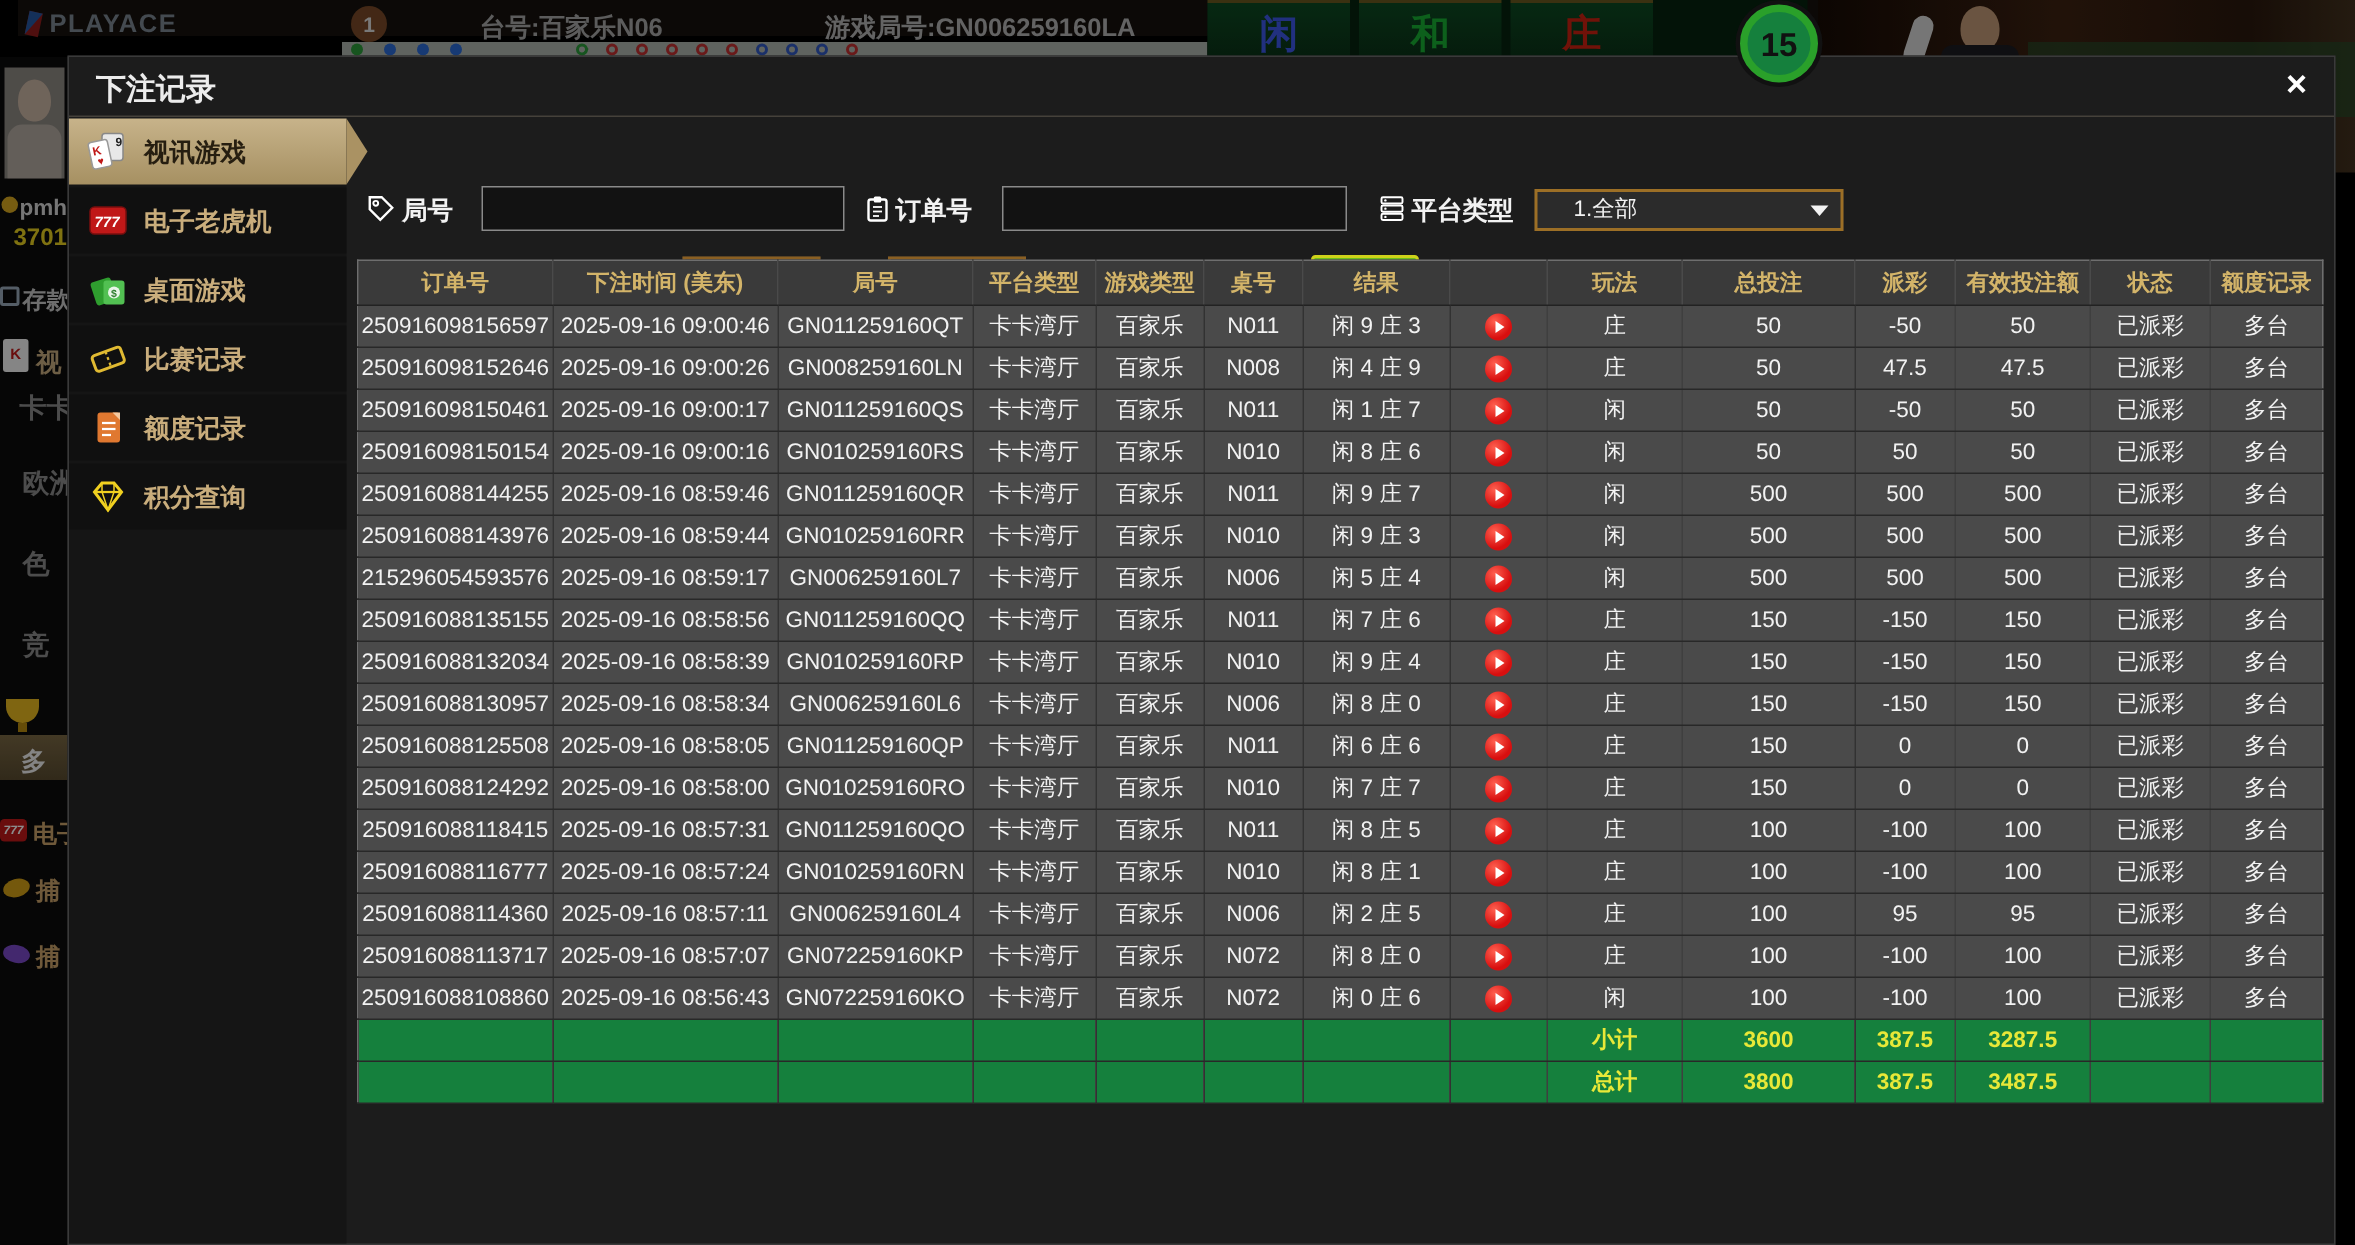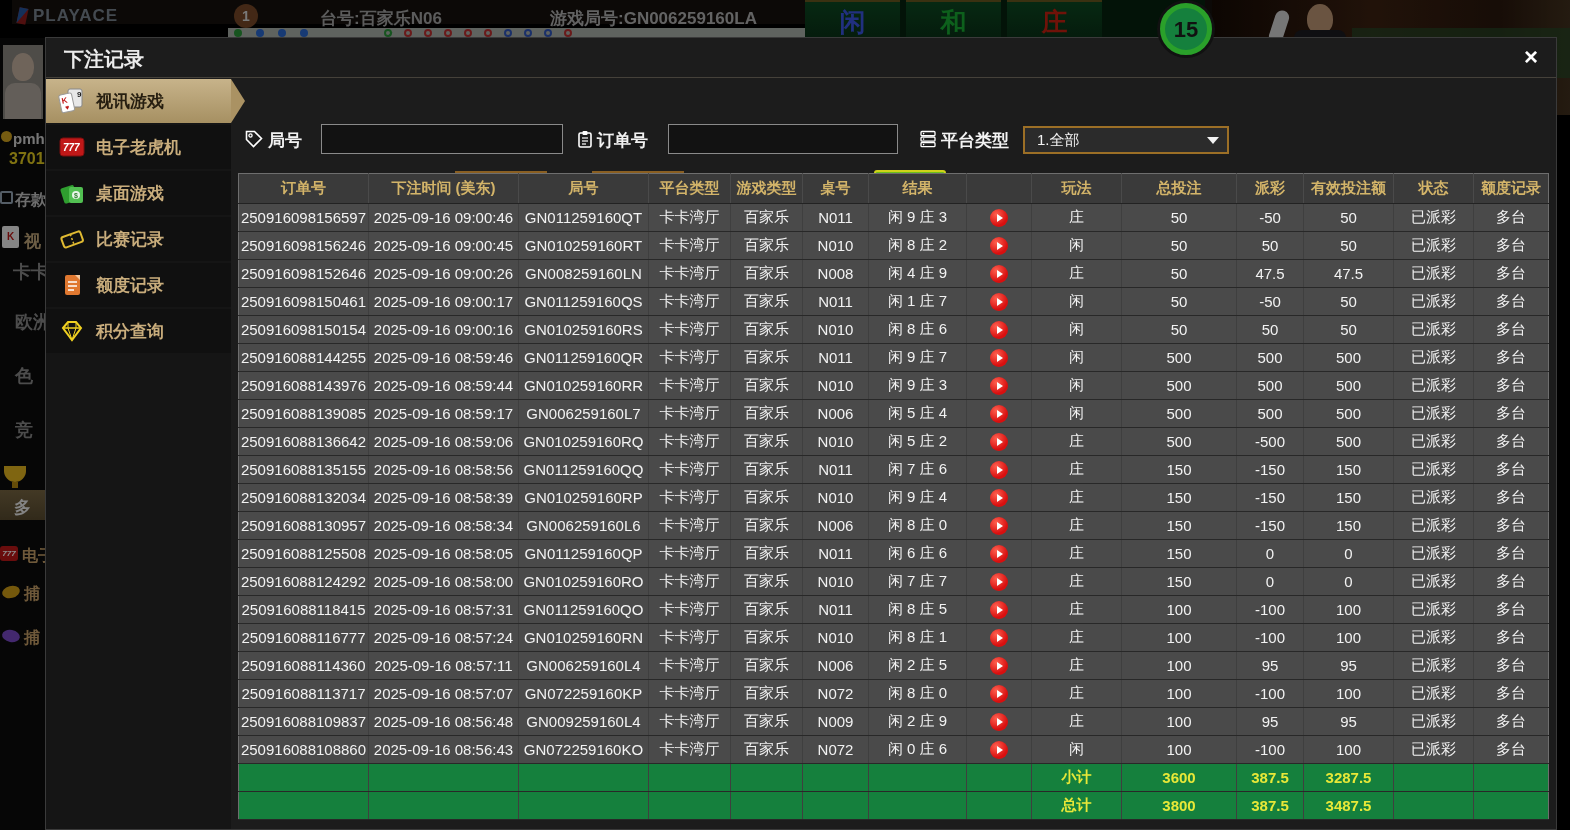--- a/index.html
+++ b/index.html
@@ -74,21 +74,21 @@
   .side-item { position:relative; height:44px; margin-bottom:2px; display:flex; align-items:center; gap:10px; padding-left:12px; background:#101010; color:#c9ad7c; font-size:17px; font-weight:bold; cursor:pointer; }
   .side-item.selected { background:linear-gradient(180deg,#c7b38a,#a69062); color:#261e10; z-index:2; }
   .side-item.selected::after { content:""; position:absolute; right:-14px; top:0; border-left:14px solid #aa9263; border-top:22px solid transparent; border-bottom:22px solid transparent; }
   .side-item .sicon { width:28px; height:26px; flex:0 0 28px; }
 
   
   .m-form { position:absolute; left:185px; top:41px; right:0; height:130px; }
   .f-label { position:absolute; color:#f2f2f2; font-size:17px; font-weight:bold; white-space:nowrap; }
   .f-icon { position:absolute; width:18px; height:18px; }
   .f-input { position:absolute; height:30px; background:#121212; border:1px solid #8a8a8a; color:#eee; font-size:14px; padding:0 6px; }
-  .select-box { position:absolute; height:28px; background:#2b2b2b; border:2px solid #9c6f26; color:#f2f2f2; font-size:15px; line-height:24px; padding-left:12px; cursor:pointer; }
+  .select-box { position:absolute; height:28px; background:#2b2b2b; border:2px solid #9c6f26; color:#f2f2f2; font-size:15px; line-height:24px; padding-left:24px; cursor:pointer; }
   .caret { position:absolute; right:8px; top:50%; margin-top:-3px; width:0; height:0; border-left:6px solid transparent; border-right:6px solid transparent; border-top:7px solid #f2f2f2; }
   .date-box { position:absolute; height:27px; background:#3c3831; border:2px solid #8a5f22; color:#f5f5f5; font-size:14px; font-weight:bold; line-height:23px; text-align:left; padding-left:7px; cursor:pointer; }
   .date-box .caret { right:5px; border-left-width:5px; border-right-width:5px; border-top-width:6px; }
   .query-btn { position:absolute; height:31px; background:linear-gradient(180deg,#6cbf1a,#4f9410); border:2px solid #cfd21a; border-radius:3px; color:#fff; font-size:16px; font-weight:bold; display:flex; align-items:center; gap:4px; padding:0 8px; cursor:pointer; }
 
   
   .m-tablewrap { position:absolute; left:192px; top:135px; width:1312px; }
   table.bet { border-collapse:collapse; width:1310px; background:#262626; border:1px solid #6e6e6e; table-layout:fixed; }
   table.bet th { background:#3a3a3a; color:#d3b469; font-size:15px; font-weight:bold; height:30px; border-right:1px solid #4a4a4a; border-bottom:1px solid #222; text-align:center; }
   table.bet td { background:#4a4a4a; color:#f2f2f2; font-size:15px; height:28px; border-right:1px solid #3f3f3f; border-bottom:1px solid #282828; text-align:center; white-space:nowrap; overflow:hidden; }
@@ -346,84 +346,68 @@
             <td>闲 9 庄 3</td>
             <td><span class="play"></span></td>
             <td>庄</td>
             <td>50</td>
             <td class="neg">-50</td>
             <td>50</td>
             <td class="status">已派彩</td>
             <td>多台</td>
           </tr>
           <tr>
-            <td>250916098156246</td>
-            <td>2025-09-16 09:00:45</td>
-            <td>GN010259160RT</td>
+            <td>250916098152646</td>
+            <td>2025-09-16 09:00:26</td>
+            <td>GN008259160LN</td>
+            <td>卡卡湾厅</td>
+            <td>百家乐</td>
+            <td>N008</td>
+            <td>闲 4 庄 9</td>
+            <td><span class="play"></span></td>
+            <td>庄</td>
+            <td>50</td>
+            <td class="pos">47.5</td>
+            <td>47.5</td>
+            <td class="status">已派彩</td>
+            <td>多台</td>
+          </tr>
+          <tr>
+            <td>250916098150461</td>
+            <td>2025-09-16 09:00:17</td>
+            <td>GN011259160QS</td>
+            <td>卡卡湾厅</td>
+            <td>百家乐</td>
+            <td>N011</td>
+            <td>闲 1 庄 7</td>
+            <td><span class="play"></span></td>
+            <td>闲</td>
+            <td>50</td>
+            <td class="neg">-50</td>
+            <td>50</td>
+            <td class="status">已派彩</td>
+            <td>多台</td>
+          </tr>
+          <tr>
+            <td>250916098150154</td>
+            <td>2025-09-16 09:00:16</td>
+            <td>GN010259160RS</td>
             <td>卡卡湾厅</td>
             <td>百家乐</td>
             <td>N010</td>
-            <td>闲 8 庄 2</td>
+            <td>闲 8 庄 6</td>
             <td><span class="play"></span></td>
             <td>闲</td>
             <td>50</td>
             <td class="pos">50</td>
             <td>50</td>
             <td class="status">已派彩</td>
             <td>多台</td>
           </tr>
           <tr>
-            <td>250916098152646</td>
-            <td>2025-09-16 09:00:26</td>
-            <td>GN008259160LN</td>
-            <td>卡卡湾厅</td>
-            <td>百家乐</td>
-            <td>N008</td>
-            <td>闲 4 庄 9</td>
-            <td><span class="play"></span></td>
-            <td>庄</td>
-            <td>50</td>
-            <td class="pos">47.5</td>
-            <td>47.5</td>
-            <td class="status">已派彩</td>
-            <td>多台</td>
-          </tr>
-          <tr>
-            <td>250916098150461</td>
-            <td>2025-09-16 09:00:17</td>
-            <td>GN011259160QS</td>
-            <td>卡卡湾厅</td>
-            <td>百家乐</td>
-            <td>N011</td>
-            <td>闲 1 庄 7</td>
-            <td><span class="play"></span></td>
-            <td>闲</td>
-            <td>50</td>
-            <td class="neg">-50</td>
-            <td>50</td>
-            <td class="status">已派彩</td>
-            <td>多台</td>
-          </tr>
-          <tr>
-            <td>250916098150154</td>
-            <td>2025-09-16 09:00:16</td>
-            <td>GN010259160RS</td>
-            <td>卡卡湾厅</td>
-            <td>百家乐</td>
-            <td>N010</td>
-            <td>闲 8 庄 6</td>
-            <td><span class="play"></span></td>
-            <td>闲</td>
-            <td>50</td>
-            <td class="pos">50</td>
-            <td>50</td>
-            <td class="status">已派彩</td>
-            <td>多台</td>
-          </tr>
-          <tr>
             <td>250916088144255</td>
             <td>2025-09-16 08:59:46</td>
             <td>GN011259160QR</td>
             <td>卡卡湾厅</td>
             <td>百家乐</td>
             <td>N011</td>
             <td>闲 9 庄 7</td>
             <td><span class="play"></span></td>
             <td>闲</td>
             <td>500</td>
@@ -442,52 +426,36 @@
             <td>闲 9 庄 3</td>
             <td><span class="play"></span></td>
             <td>闲</td>
             <td>500</td>
             <td class="pos">500</td>
             <td>500</td>
             <td class="status">已派彩</td>
             <td>多台</td>
           </tr>
           <tr>
-            <td>250916088139085</td>
+            <td>215296054593576</td>
             <td>2025-09-16 08:59:17</td>
             <td>GN006259160L7</td>
             <td>卡卡湾厅</td>
             <td>百家乐</td>
             <td>N006</td>
             <td>闲 5 庄 4</td>
             <td><span class="play"></span></td>
             <td>闲</td>
             <td>500</td>
             <td class="pos">500</td>
             <td>500</td>
             <td class="status">已派彩</td>
             <td>多台</td>
           </tr>
           <tr>
-            <td>250916088136642</td>
-            <td>2025-09-16 08:59:06</td>
-            <td>GN010259160RQ</td>
-            <td>卡卡湾厅</td>
-            <td>百家乐</td>
-            <td>N010</td>
-            <td>闲 5 庄 2</td>
-            <td><span class="play"></span></td>
-            <td>庄</td>
-            <td>500</td>
-            <td class="neg">-500</td>
-            <td>500</td>
-            <td class="status">已派彩</td>
-            <td>多台</td>
-          </tr>
-          <tr>
             <td>250916088135155</td>
             <td>2025-09-16 08:58:56</td>
             <td>GN011259160QQ</td>
             <td>卡卡湾厅</td>
             <td>百家乐</td>
             <td>N011</td>
             <td>闲 7 庄 6</td>
             <td><span class="play"></span></td>
             <td>庄</td>
             <td>150</td>
@@ -614,36 +582,20 @@
             <td>GN072259160KP</td>
             <td>卡卡湾厅</td>
             <td>百家乐</td>
             <td>N072</td>
             <td>闲 8 庄 0</td>
             <td><span class="play"></span></td>
             <td>庄</td>
             <td>100</td>
             <td class="neg">-100</td>
             <td>100</td>
-            <td class="status">已派彩</td>
-            <td>多台</td>
-          </tr>
-          <tr>
-            <td>250916088109837</td>
-            <td>2025-09-16 08:56:48</td>
-            <td>GN009259160L4</td>
-            <td>卡卡湾厅</td>
-            <td>百家乐</td>
-            <td>N009</td>
-            <td>闲 2 庄 9</td>
-            <td><span class="play"></span></td>
-            <td>庄</td>
-            <td>100</td>
-            <td class="pos">95</td>
-            <td>95</td>
             <td class="status">已派彩</td>
             <td>多台</td>
           </tr>
           <tr>
             <td>250916088108860</td>
             <td>2025-09-16 08:56:43</td>
             <td>GN072259160KO</td>
             <td>卡卡湾厅</td>
             <td>百家乐</td>
             <td>N072</td>

